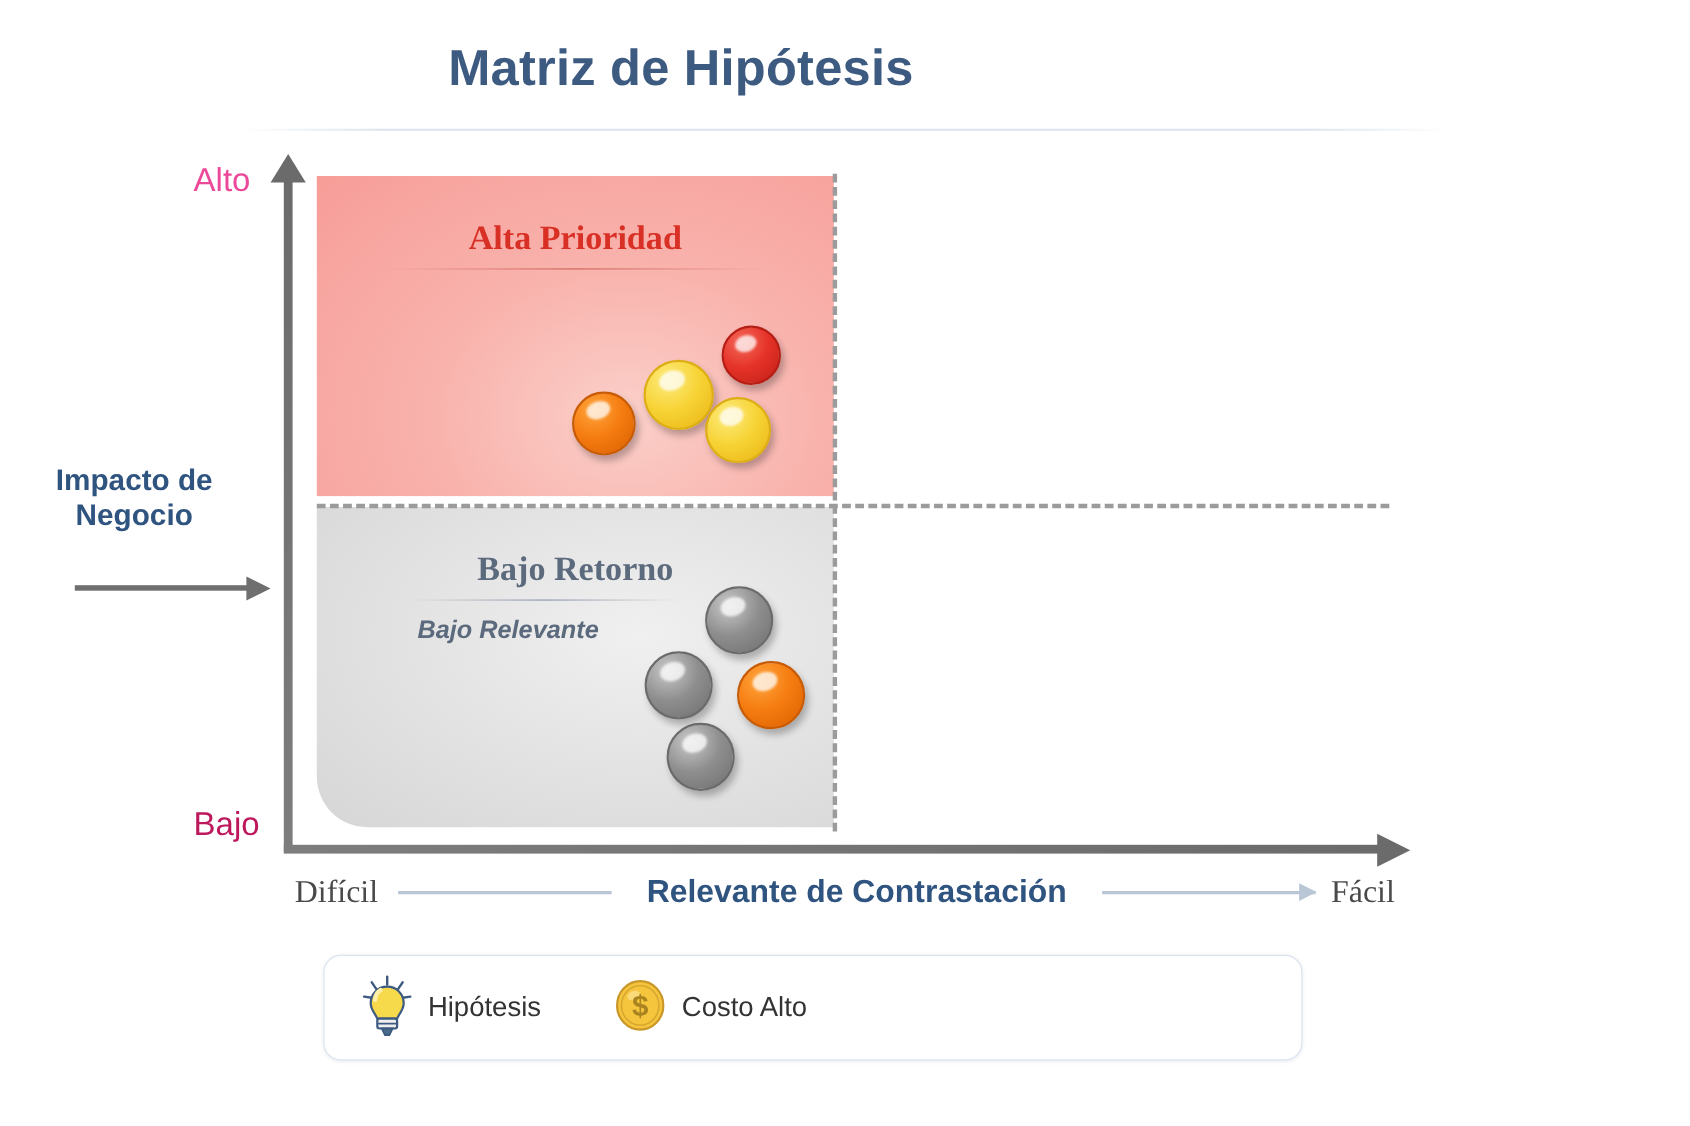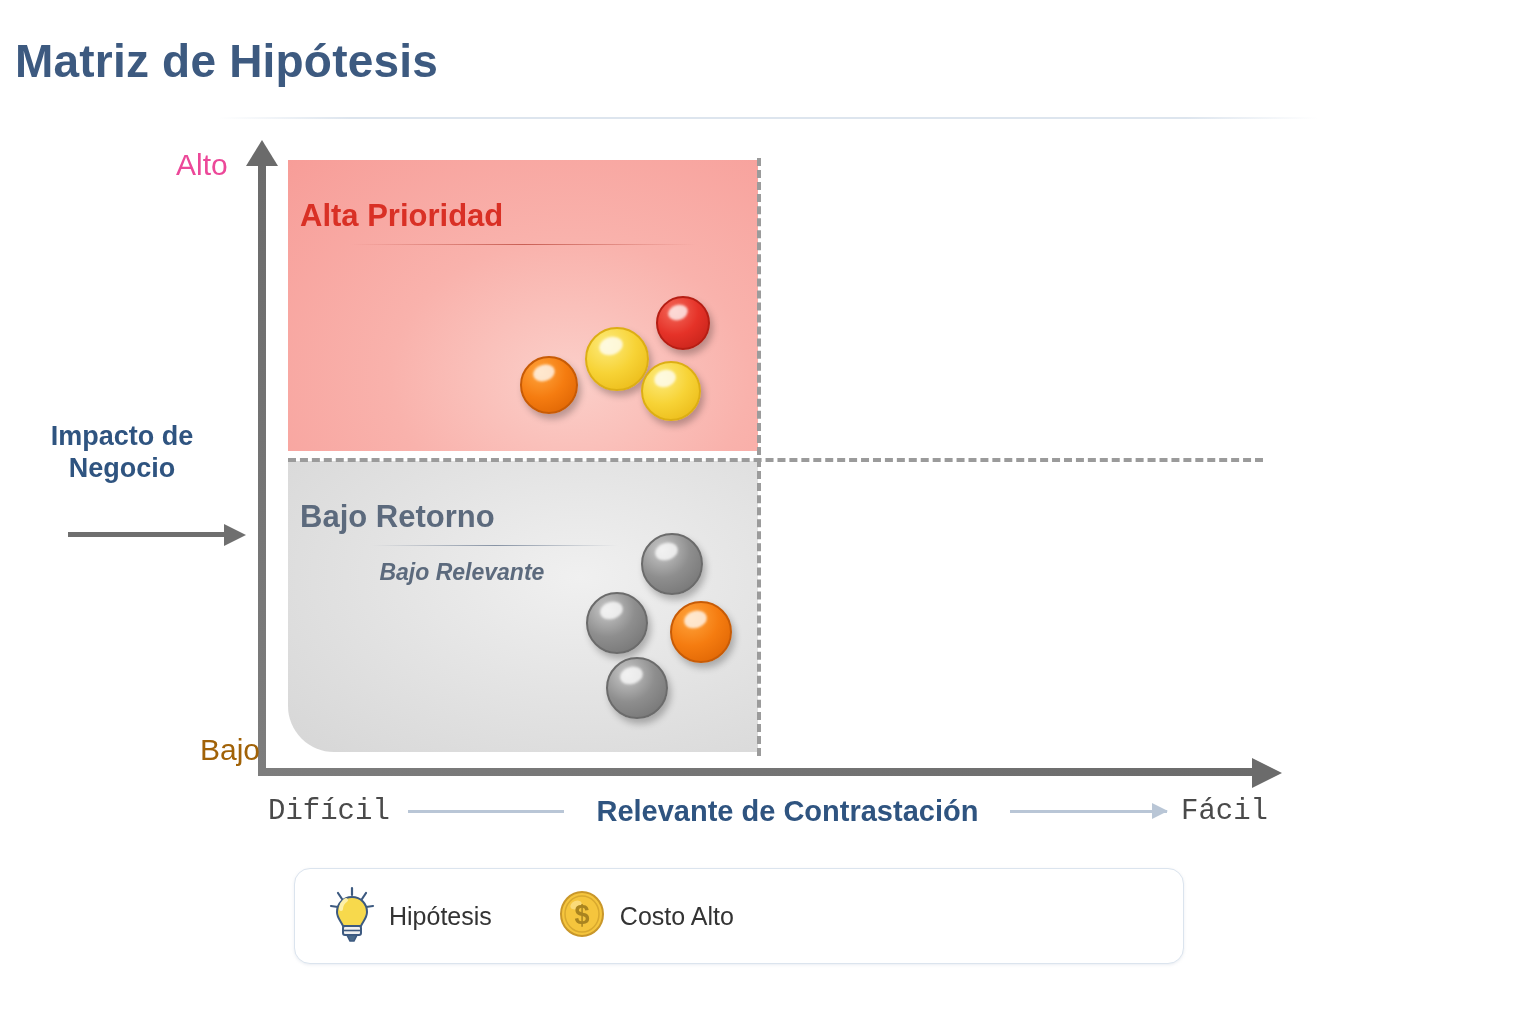--- a/index.html
+++ b/index.html
@@ -11,23 +11,23 @@
     width: 1536px;
     height: 1024px;
     font-family: "Liberation Sans", sans-serif;
     overflow: hidden;
     position: relative;
   }
 
   
   #title-bar {
     position: absolute;
-    left: 15px; top: 34px;
+    left: 5px; top: 34px;
     width: 1228px;
-    text-align: left;
+    text-align: center;
   }
   #page-title {
     font-size: 46px;
     font-weight: bold;
     color: #3d5a80;
     letter-spacing: 0.2px;
     font-family: "Liberation Sans", sans-serif;
   }
   #title-rule {
     position: absolute;
@@ -64,25 +64,26 @@
     background: radial-gradient(ellipse at 62% 40%, #f0f0f0 0%, #e4e4e4 45%, #d6d6d6 100%);
   }
   #q-bottom-right {
     left: 492px; top: 301px;
     border-bottom-right-radius: 46px;
     background: radial-gradient(ellipse at 30% 45%, #fdf6dc 0%, #fbeaae 50%, #f8e08f 100%);
   }
 
   .q-title {
     position: absolute;
-    left: 12px; right: 0;
+    left: 0; right: 0;
+    text-align: center;
     font-size: 31px;
     font-weight: bold;
     top: 38px;
-    font-family: Liberation Sans, sans-serif;
+    font-family: Liberation Serif, serif;
   }
   .q-rule {
     position: absolute;
     height: 1px;
     top: 84px;
   }
   .q-sub {
     position: absolute;
     left: 6%; right: 6%;
     text-align: center;
@@ -194,23 +195,22 @@
     position: absolute;
     left: 176px; top: 148px;
     font-size: 30px;
     color: #ec4899;
     font-family: "Liberation Sans", sans-serif;
   }
   #label-bajo {
     position: absolute;
     left: 176px; top: 733px;
     font-size: 30px;
-    color: #a16207;
-    font-family: "Liberation Sans", sans-serif;
-    margin-left: 24px;
+    color: #be185d;
+    font-family: "Liberation Sans", sans-serif;
   }
   #y-axis-title {
     position: absolute;
     left: 22px; top: 420px;
     width: 200px;
     text-align: center;
     font-size: 27px;
     font-weight: bold;
     color: #2f5480;
     line-height: 1.2;
@@ -235,21 +235,21 @@
     position: absolute;
     left: 268px; top: 795px;
     width: 1000px;
     display: flex;
     align-items: center;
   }
   .x-end-label {
     font-size: 29px;
     color: #4a4a4a;
     white-space: nowrap;
-    font-family: Liberation Mono, monospace;
+    font-family: Liberation Serif, serif;
   }
   #x-axis-title {
     font-size: 29px;
     font-weight: bold;
     color: #2f5480;
     white-space: nowrap;
     padding: 0 14px;
     font-family: "Liberation Sans", sans-serif;
   }
   .x-connector-left {

